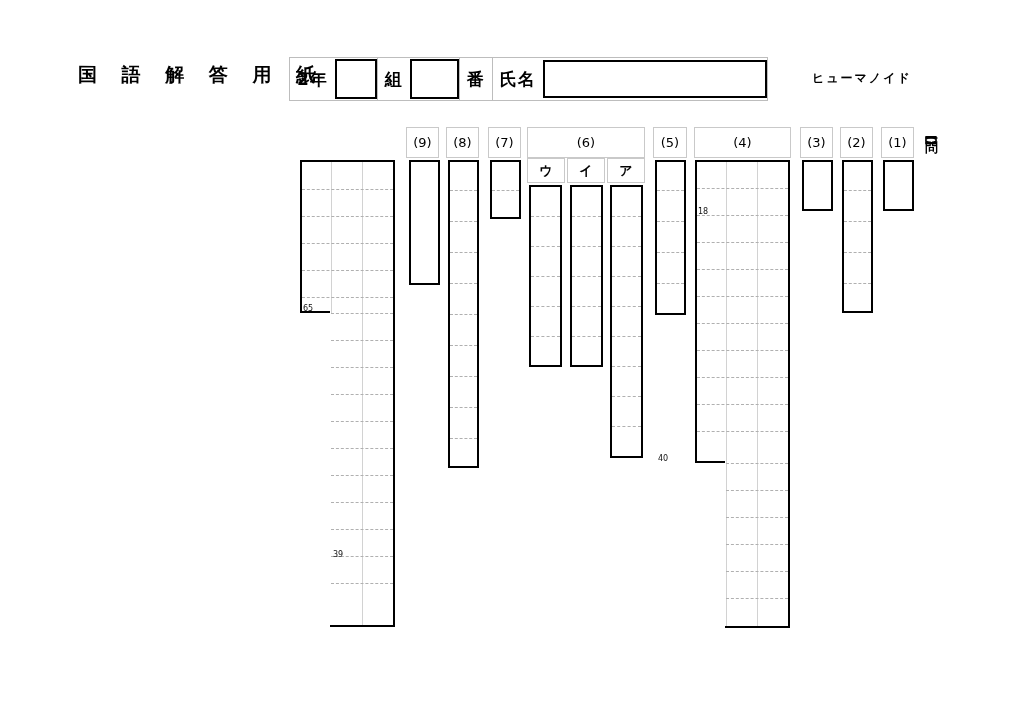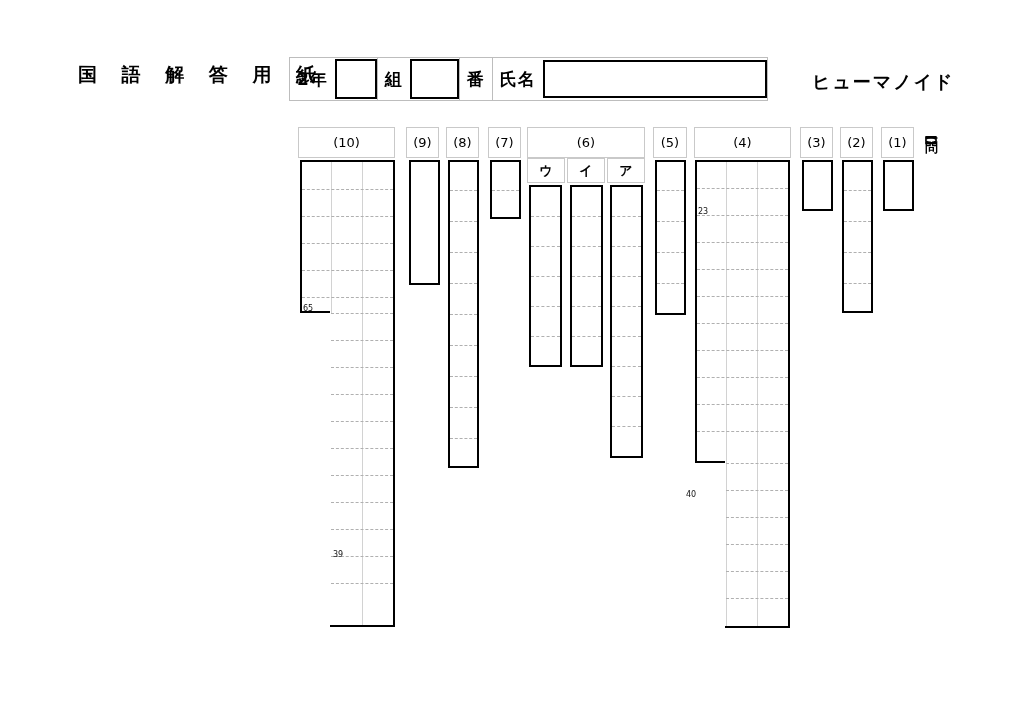--- a/index.html
+++ b/index.html
@@ -63,21 +63,21 @@
     background: #fff;
     box-sizing: border-box;
   }
   #class-box { width: 42px; height: 40px; }
   #number-box { width: 49px; height: 40px; }
   #name-box { width: 224px; height: 38px; }
   #school-name {
     position: absolute;
     left: 812px;
     top: 70px;
-    font-size: 18px;
+    font-size: 12px;
     font-weight: bold;
     letter-spacing: 2px;
     white-space: nowrap;
   }
 
   
   #grid-area {
     position: absolute;
     left: 0;
     top: 0;
@@ -180,21 +180,20 @@
     <div class="id-divider"></div>
     <div class="id-label">氏名</div>
     <div id="name-box" class="id-box"></div>
   </div>
 
   <div id="school-name">ヒューマノイド</div>
 </div>
 
 <div id="grid-area">
 
-  <div class="qheader" style="left:298px; top:127px; width:97px; height:31px;">(10)</div>
   <div class="qheader" style="left:406px; top:127px; width:33px; height:31px;">(9)</div>
   <div class="qheader" style="left:446px; top:127px; width:33px; height:31px;">(8)</div>
   <div class="qheader" style="left:488px; top:127px; width:33px; height:31px;">(7)</div>
 
   <div class="qheader" style="left:527px; top:127px; width:118px; height:31px;">(6)</div>
   <div class="qsubheader" style="left:527px; top:158px; width:38px; height:25px;">ウ</div>
   <div class="qsubheader" style="left:567px; top:158px; width:38px; height:25px;">イ</div>
   <div class="qsubheader" style="left:607px; top:158px; width:38px; height:25px;">ア</div>
 
   <div class="qheader" style="left:653px; top:127px; width:34px; height:31px;">(5)</div>
@@ -296,22 +295,22 @@
   <div class="hdash" style="left:697px; top:377px; width:91px;"></div>
   <div class="hdash" style="left:697px; top:404px; width:91px;"></div>
   <div class="hdash" style="left:697px; top:431px; width:91px;"></div>
 
   <div class="hdash" style="left:726px; top:463px; width:62px;"></div>
   <div class="hdash" style="left:726px; top:490px; width:62px;"></div>
   <div class="hdash" style="left:726px; top:517px; width:62px;"></div>
   <div class="hdash" style="left:726px; top:544px; width:62px;"></div>
   <div class="hdash" style="left:726px; top:571px; width:62px;"></div>
   <div class="hdash" style="left:726px; top:598px; width:62px;"></div>
-  <div class="marker" style="left:698px; top:208px;">23</div>
-  <div class="marker" style="left:686px; top:455px;margin-top:36px;">40</div>
+  <div class="marker" style="left:698px; top:208px;">18</div>
+  <div class="marker" style="left:658px; top:455px;">40</div>
 
   <div class="abox" style="left:802px; top:160px; width:31px; height:51px;"></div>
 
   <div class="abox" style="left:842px; top:160px; width:31px; height:153px;"></div>
   <div class="hdash" style="left:844px; top:190px; width:27px;"></div>
   <div class="hdash" style="left:844px; top:221px; width:27px;"></div>
   <div class="hdash" style="left:844px; top:252px; width:27px;"></div>
   <div class="hdash" style="left:844px; top:283px; width:27px;"></div>
 
   <div class="abox" style="left:883px; top:160px; width:31px; height:51px;"></div>

